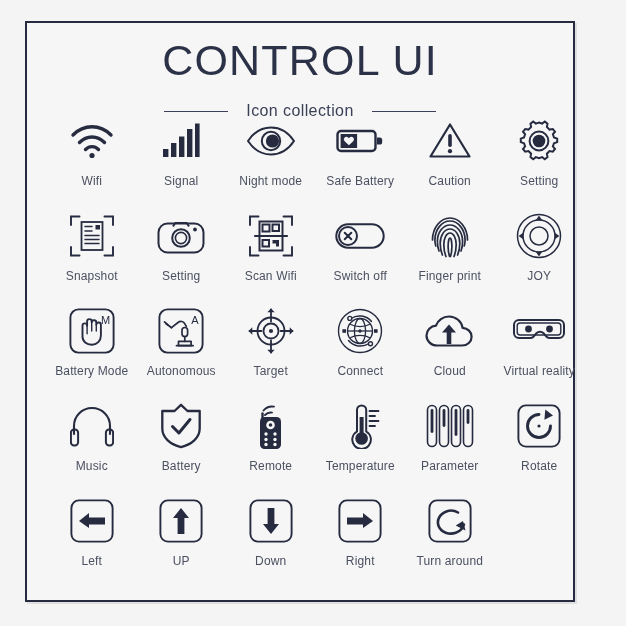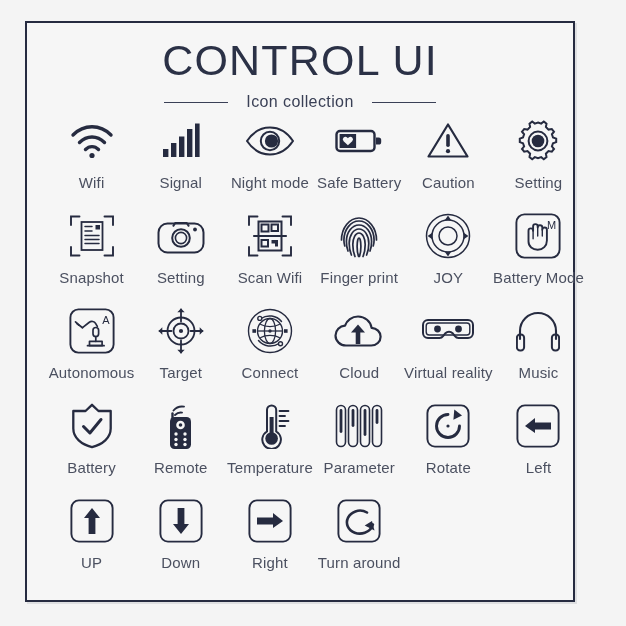--- a/index.html
+++ b/index.html
@@ -40,21 +40,21 @@
   }
   .title {
     font-size: 43px;
     letter-spacing: 1.2px;
     color: #2b3146;
     font-weight: 400;
     line-height: 1;
     font-family: "Liberation Sans", sans-serif;
   }
   .subtitle-row {
-    margin-top: 11px;
+    margin-top: 20px;
     display: flex;
     align-items: center;
     justify-content: center;
     gap: 18px;
   }
   .rule {
     width: 64px;
     height: 1px;
     background: #3a4056;
   }
@@ -84,21 +84,21 @@
   .glyph {
     height: 52px;
     width: 56px;
     display: flex;
     align-items: center;
     justify-content: center;
   }
   .glyph svg { display:block; }
   .caption {
     margin-top: 7px;
-    font-size: 15px;
+    font-size: 12px;
     color: #4b5060;
     text-align: center;
     letter-spacing: 0.15px;
     white-space: nowrap;
   }
 </style>
 </head>
 <body>
 
 <div id="page">
@@ -229,20 +229,30 @@
     <rect x="24.5" y="11.5" width="6.5" height="6.5" stroke="#262b40" fill="none" stroke-width="2"></rect>
     <rect x="14.5" y="27" width="6.5" height="6.5" stroke="#262b40" fill="none" stroke-width="2"></rect>
     <path d="M24.5 27h6.5v6.5h-3v-3h-3.5z" fill="#262b40"></path>
     <path d="M7 23h32" stroke="#262b40" stroke-width="2.2" stroke-linecap="round"></path>
   </svg>
           </div>
           <div class="caption">Scan Wifi</div>
         </div>
         <div class="cell">
           <div class="glyph">
+            <svg width="50" height="26" viewBox="0 0 50 26">
+    <rect x="1.3" y="1.3" width="47.4" height="23.4" rx="11.7" stroke="#262b40" fill="none" stroke-width="2"></rect>
+    <circle cx="13" cy="13" r="9" stroke="#262b40" fill="none" stroke-width="2"></circle>
+    <path d="M9.7 9.7l6.6 6.6M16.3 9.7l-6.6 6.6" stroke="#262b40" fill="none" stroke-width="2" stroke-linecap="round"></path>
+  </svg>
+          </div>
+          <div class="caption">Switch off</div>
+        </div>
+        <div class="cell">
+          <div class="glyph">
             <svg width="40" height="44" viewBox="0 0 40 44">
     <g stroke="#262b40" fill="none" stroke-width="1.7" stroke-linecap="round">
       <path d="M2.5 26c0-12 7.8-22 17.5-22S37.5 14 37.5 26"></path>
       <path d="M5.8 32c-0.6-2-0.9-4-0.9-6 0-10.3 6.8-19 15.1-19S35.1 15.7 35.1 26c0 2-0.3 4-0.9 6"></path>
       <path d="M9 37c-1-2.6-1.6-5.8-1.6-9.5C7.4 18.4 13 11 20 11s12.6 7.4 12.6 16.5c0 3.7-0.6 6.9-1.6 9.5"></path>
       <path d="M12.4 41c-1.3-3-2.2-6.8-2.2-11.5C10.2 21.2 14.6 15 20 15s9.8 6.2 9.8 14.5c0 4.7-0.9 8.5-2.2 11.5"></path>
       <path d="M16 42.5c-1.3-3.2-2.2-7.2-2.2-12C13.8 24 16.5 19 20 19s6.2 5 6.2 11.5c0 4.8-0.9 8.8-2.2 12"></path>
       <path d="M19.6 42.5c-0.9-2.6-1.5-6-1.5-10.1 0-4.7 0.9-8.4 1.9-8.4s1.9 3.7 1.9 8.4c0 4.1-0.6 7.5-1.5 10.1"></path>
     </g>
   </svg>

